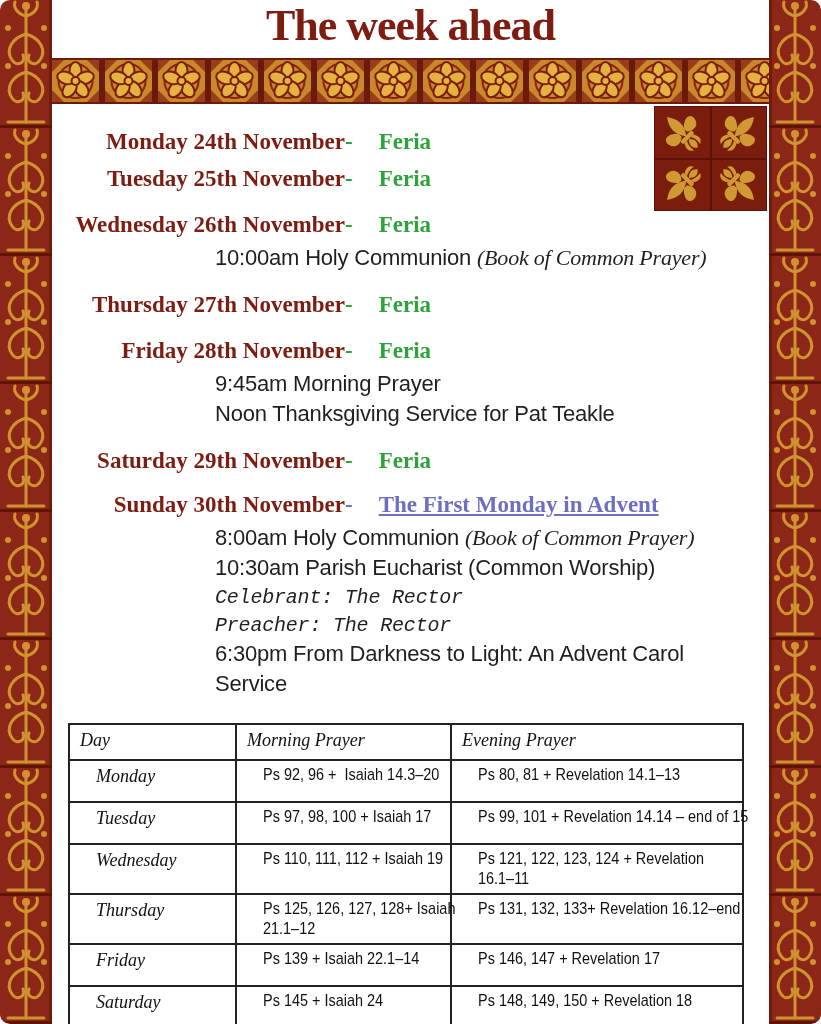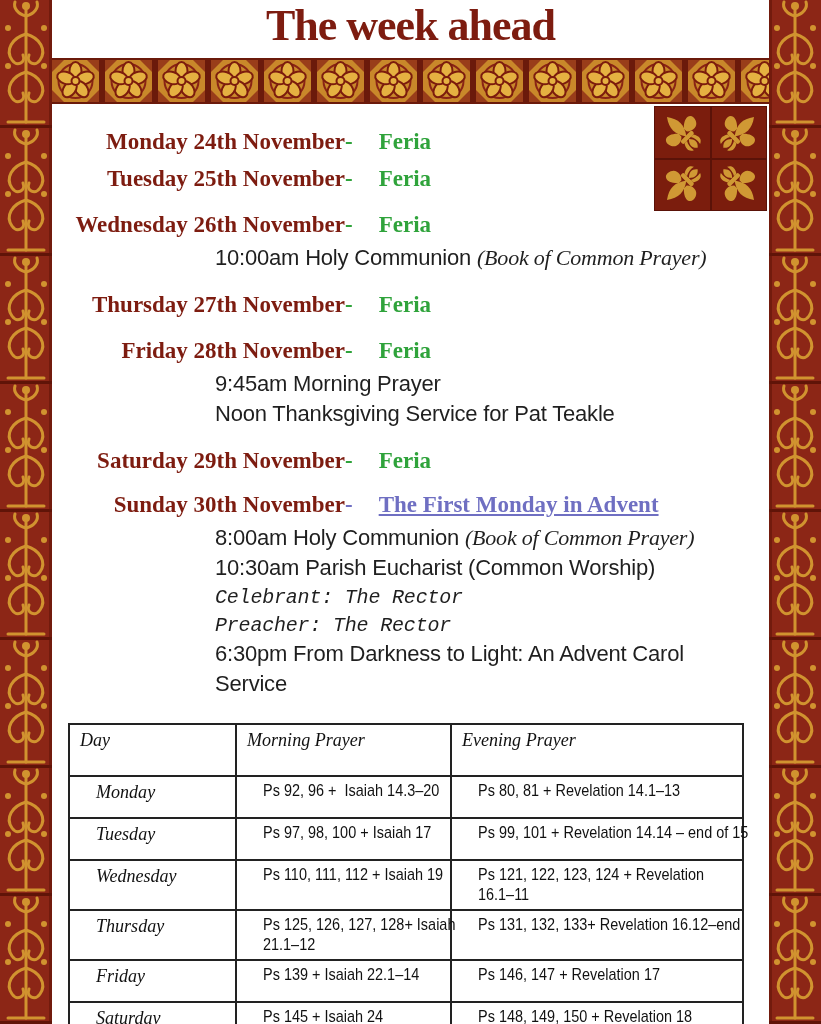--- a/index.html
+++ b/index.html
@@ -1,17 +1,17 @@
 <!DOCTYPE html>
 <html><head>
 <meta charset="utf-8">
 <style>
   html,body{margin:0;padding:0;background:#ffffff;}
   body{width:821px;height:1024px;font-family:"Liberation Sans",sans-serif;}
-  .page{position:relative;width:821px;height:1024px;background:#fff;overflow:hidden;}
+  .page{position:relative;width:821px;height:1024px;background:#fff;overflow:hidden;border-radius:10px;}
 
   
   .border-left{position:absolute;left:0;top:0;}
   .border-right{position:absolute;left:769px;top:0;}
   .band{position:absolute;left:52px;top:58px;}
 
   .title{position:absolute;top:0px;left:0;width:100%;text-align:center;margin:0;
          font-family:"Liberation Serif",serif;font-weight:700;font-size:44px;
          color:#7d1c10;letter-spacing:-1px;}
 
@@ -42,21 +42,21 @@
            line-height:30px;letter-spacing:-0.2px;}
   .detail-line .dnote{font-family:"Liberation Serif",serif;font-style:italic;}
   .detail-line.italic{font-family:Liberation Mono, monospace;font-style:italic;
                       font-size:20px;line-height:27px;}
 
   
   table{border-collapse:collapse;margin-top:24px;width:674px;color:#111;table-layout:fixed;}
   .c-day{width:167px;}.c-mp{width:215px;}.c-ep{width:292px;}
   th,td{border:2px solid #222;padding:4px 10px;text-align:left;vertical-align:top;box-sizing:border-box;}
   th{font-family:"Liberation Serif",serif;font-style:italic;font-weight:400;
-     font-size:19px;height:52px;}
+     font-size:19px;height:36px;}
   td{height:42px;padding-left:26px;}
   td.day-cell{font-family:"Liberation Serif",serif;font-style:italic;font-size:19px;}
   .cell-text{display:inline-block;transform:scaleX(0.85);transform-origin:0 50%;
              white-space:pre;font-size:17px;line-height:20px;}
   .hdr-text,.day-text{display:inline-block;transform:scaleX(0.95);transform-origin:0 50%;white-space:pre;}
 </style>
 </head>
 <body>
 
 <div class="page">

